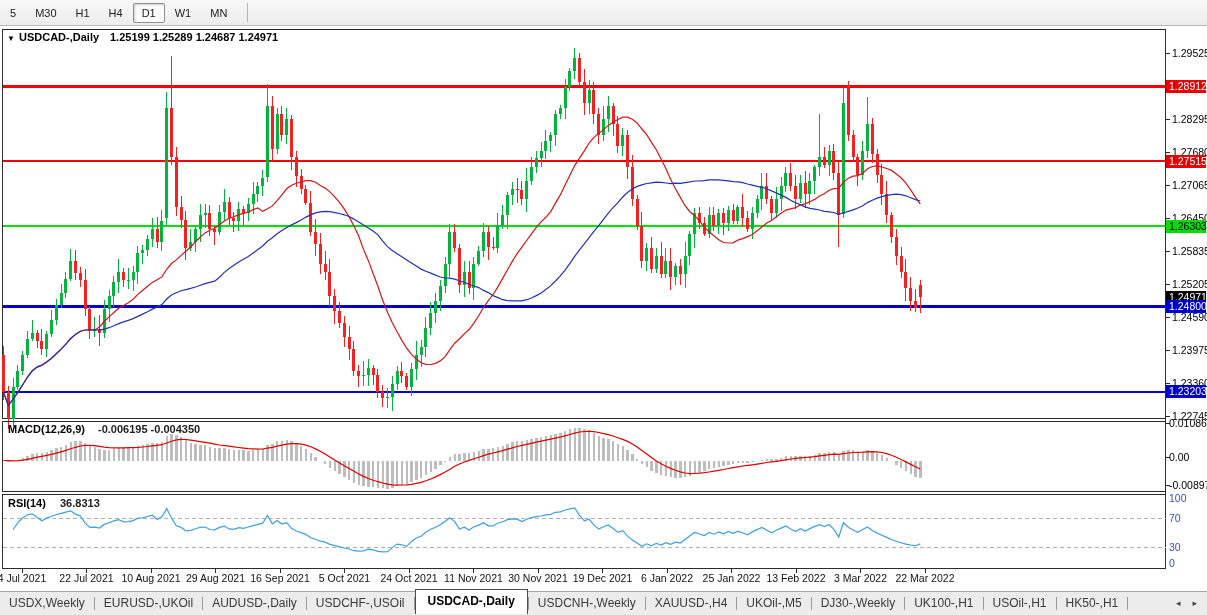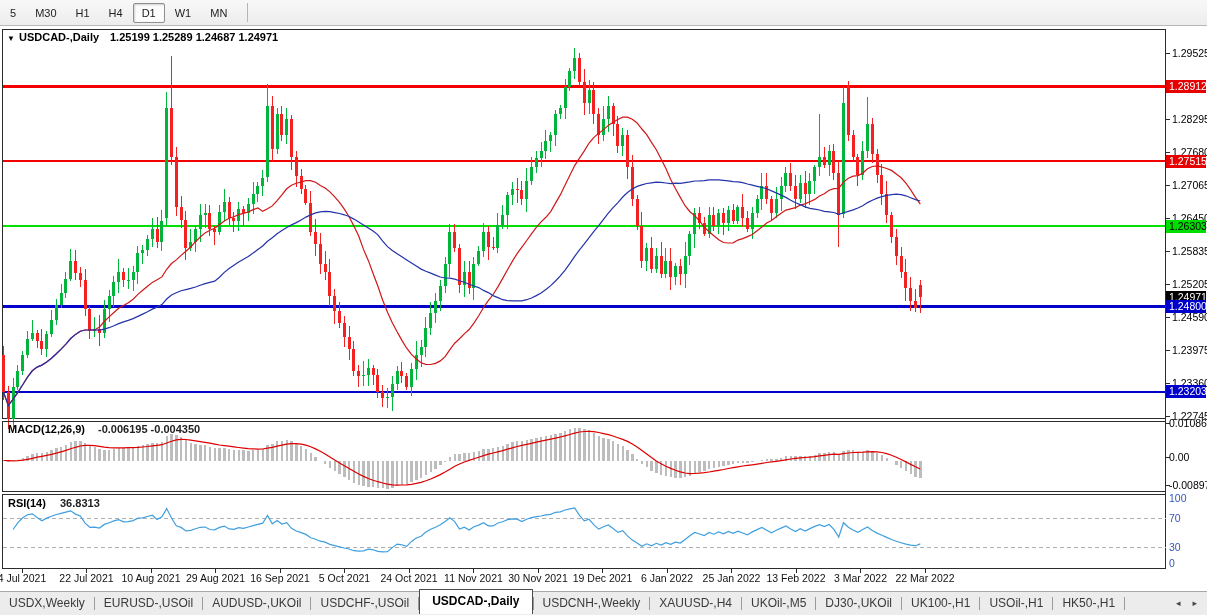--- a/index.html
+++ b/index.html
@@ -746,35 +746,35 @@
   <text x="8" y="433" font-size="11" font-weight="bold" fill="#000">MACD(12,26,9)</text>
   <text x="98" y="433" font-size="11" font-weight="bold" fill="#222">-0.006195 -0.004350</text>
 
   <text x="8" y="507" font-size="11" font-weight="bold" fill="#000">RSI(14)</text>
   <text x="60" y="507" font-size="11" font-weight="bold" fill="#222">36.8313</text>
 </svg>
 
 <div class="tabs" id="tabbar">
     <div class="tab">USDX,Weekly</div>
     <div class="tabsep"></div>
-    <div class="tab">EURUSD-,USOil</div>
-    <div class="tabsep"></div>
-    <div class="tab">AUDUSD-,UKOil</div>
+    <div class="tab">EURUSD-,UKOil</div>
+    <div class="tabsep"></div>
+    <div class="tab">AUDUSD-,Daily</div>
     <div class="tabsep"></div>
     <div class="tab">USDCHF-,USOil</div>
     <div class="tabsep"></div>
     <div class="tab active">USDCAD-,Daily</div>
     <div class="tabsep"></div>
     <div class="tab">USDCNH-,Weekly</div>
     <div class="tabsep"></div>
     <div class="tab">XAUUSD-,H4</div>
     <div class="tabsep"></div>
     <div class="tab">UKOil-,M5</div>
     <div class="tabsep"></div>
-    <div class="tab">DJ30-,UKOil</div>
+    <div class="tab">DJ30-,Weekly</div>
     <div class="tabsep"></div>
     <div class="tab">UK100-,H1</div>
     <div class="tabsep"></div>
     <div class="tab">USOil-,H1</div>
     <div class="tabsep"></div>
     <div class="tab">HK50-,H1</div>
     <div class="tabsep"></div>
     <div class="tab-arrows">
       <span>◂</span>
       <span>▸</span>

